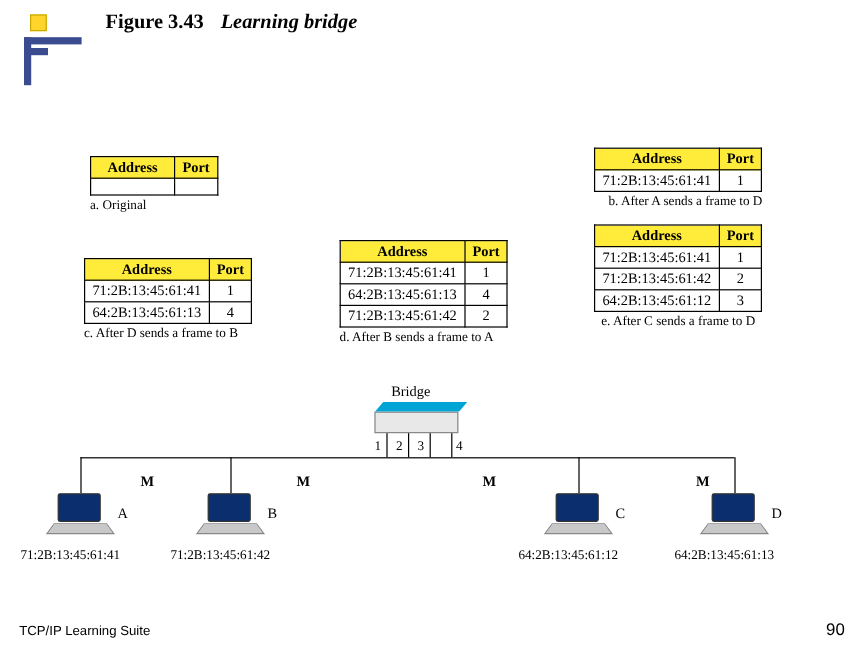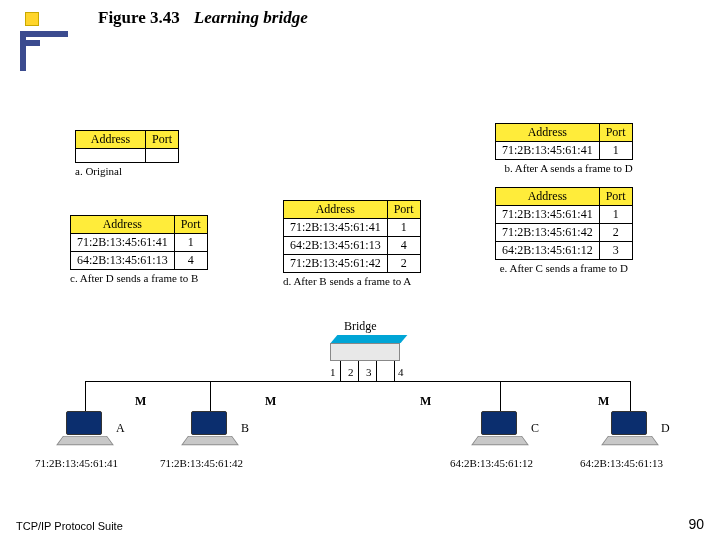--- a/index.html
+++ b/index.html
@@ -1,33 +1,33 @@
 <!DOCTYPE html>
 <html><head>
 <meta charset="utf-8">
 <style>
   * { box-sizing: border-box; margin: 0; padding: 0; }
   body { background: #fff; width: 720px; height: 540px; position: relative; font-family: Arial, sans-serif; overflow: hidden; }
-  .header { position: absolute; top: 8px; left: 88px; display: flex; align-items: baseline; gap: 14px; font-family: 'Times New Roman', serif; margin-left: 10px; }
+  .header { position: absolute; top: 8px; left: 88px; display: flex; align-items: baseline; gap: 14px; font-family: 'Times New Roman', serif; }
   .fignum { font-weight: bold; font-size: 17px; color: #000; }
   .figtitle { font-weight: bold; font-style: italic; font-size: 17px; color: #000; }
   .corner { position: absolute; top: 12px; left: 20px; width: 28px; height: 36px; }
   .corner .sq { position: absolute; top: 0; left: 5px; width: 14px; height: 14px; background: #ffd52b; border: 1px solid #c9a800; }
   .corner .bar-h { position: absolute; top: 19px; left: 0; width: 48px; height: 6px; background: #3b4b8f; }
   .corner .bar-v { position: absolute; top: 19px; left: 0; width: 6px; height: 40px; background: #3b4b8f; }
   .corner .bar-v2 { position: absolute; top: 28px; left: 0; width: 20px; height: 6px; background: #3b4b8f; }
 
   .tblwrap { position: absolute; font-family: 'Times New Roman', serif; }
   .tbl { border-collapse: collapse; font-size: 12px; }
-  .tbl th { background: #ffec3a; border: 1px solid #000; padding: 1px 6px; font-weight: normal; }
+  .tbl th { background: #ffec3a; border: 1px solid #000; padding: 1px 6px; font-weight: bold; }
   .tbl td { border: 1px solid #000; padding: 1px 6px; text-align: left; }
   .tbl td.port { text-align: center; padding: 1px 10px; }
   .caption { font-size: 11px; font-family: 'Times New Roman', serif; margin-top: 2px; }
 
-  .diagram { position: absolute; top: 335px; left: 50px; width: 620px; height: 160px; }
+  .diagram { position: absolute; top: 335px; left: 32px; width: 620px; height: 160px; }
   .bridge { position: absolute; top: 0; left: 280px; width: 70px; height: 28px; }
   .bridge-top { width: 70px; height: 8px; background: #00a5d6; transform: skewX(-40deg); margin-left: 4px; }
   .bridge-body { width: 70px; height: 18px; background: #e8e8e8; border: 1px solid #888; }
   .bridge-label { position: absolute; top: -16px; left: 14px; font-size: 12px; font-family: 'Times New Roman', serif; }
   .line { position: absolute; background: #000; }
   .portnum { position: absolute; font-size: 11px; font-family: 'Times New Roman', serif; }
   .laptop { position: absolute; width: 50px; height: 40px; }
   .lp-scr { width: 36px; height: 24px; background: #0b2e6e; border: 1px solid #333; border-radius: 2px; position: absolute; top: 0; left: 6px; }
   .lp-kb { position: absolute; top: 22px; left: 0; width: 50px; height: 14px; background: #c8c8c8; transform: perspective(40px) rotateX(50deg); border: 1px solid #888; }
   .hostlabel { position: absolute; font-size: 12px; font-family: 'Times New Roman', serif; }
@@ -201,14 +201,14 @@
   <span class="mac" style="top:122px; left:110px;">71:2B:13:45:61:42</span>
   <span class="mac" style="top:122px; left:400px;">64:2B:13:45:61:12</span>
   <span class="mac" style="top:122px; left:530px;">64:2B:13:45:61:13</span>
 
   <span class="mbadge" style="top:59px; left:85px;">M</span>
   <span class="mbadge" style="top:59px; left:215px;">M</span>
   <span class="mbadge" style="top:59px; left:370px;">M</span>
   <span class="mbadge" style="top:59px; left:548px;">M</span>
 </div>
 
-<div class="footer">TCP/IP Protocol Suite</div>
+<div class="footer">TCP/IP Learning Suite</div>
 <div class="pagenum">90</div>
 
 </body></html>

